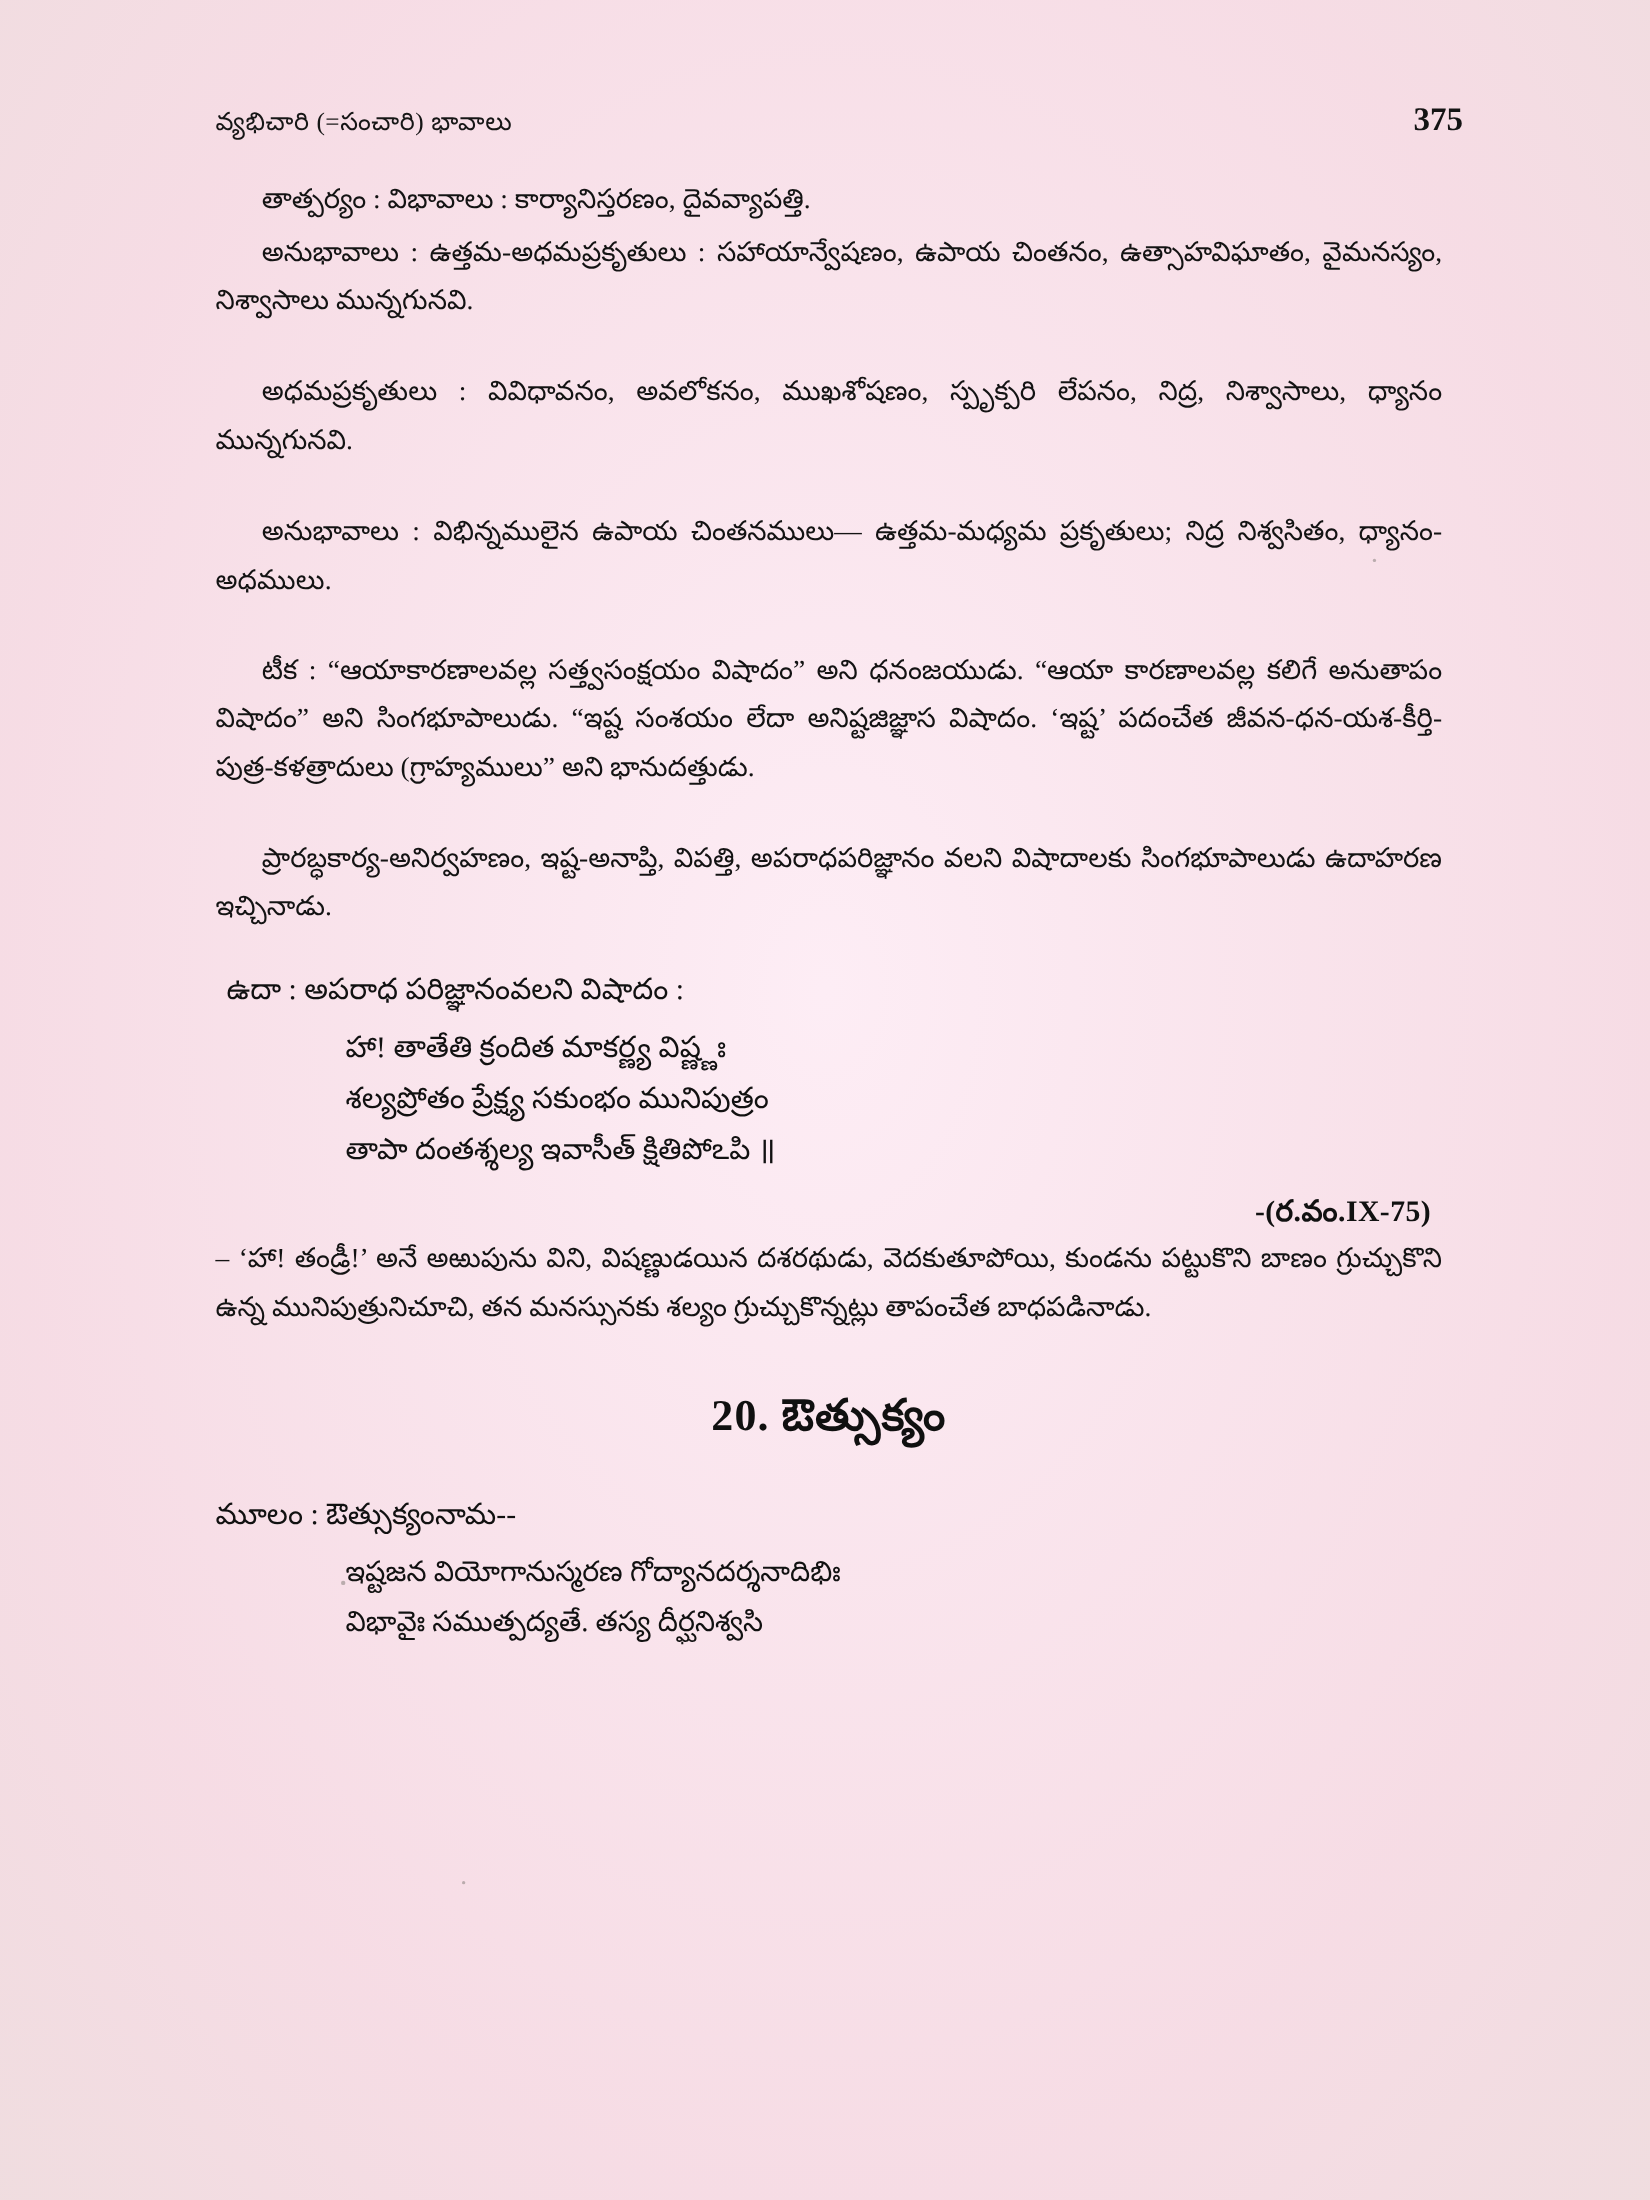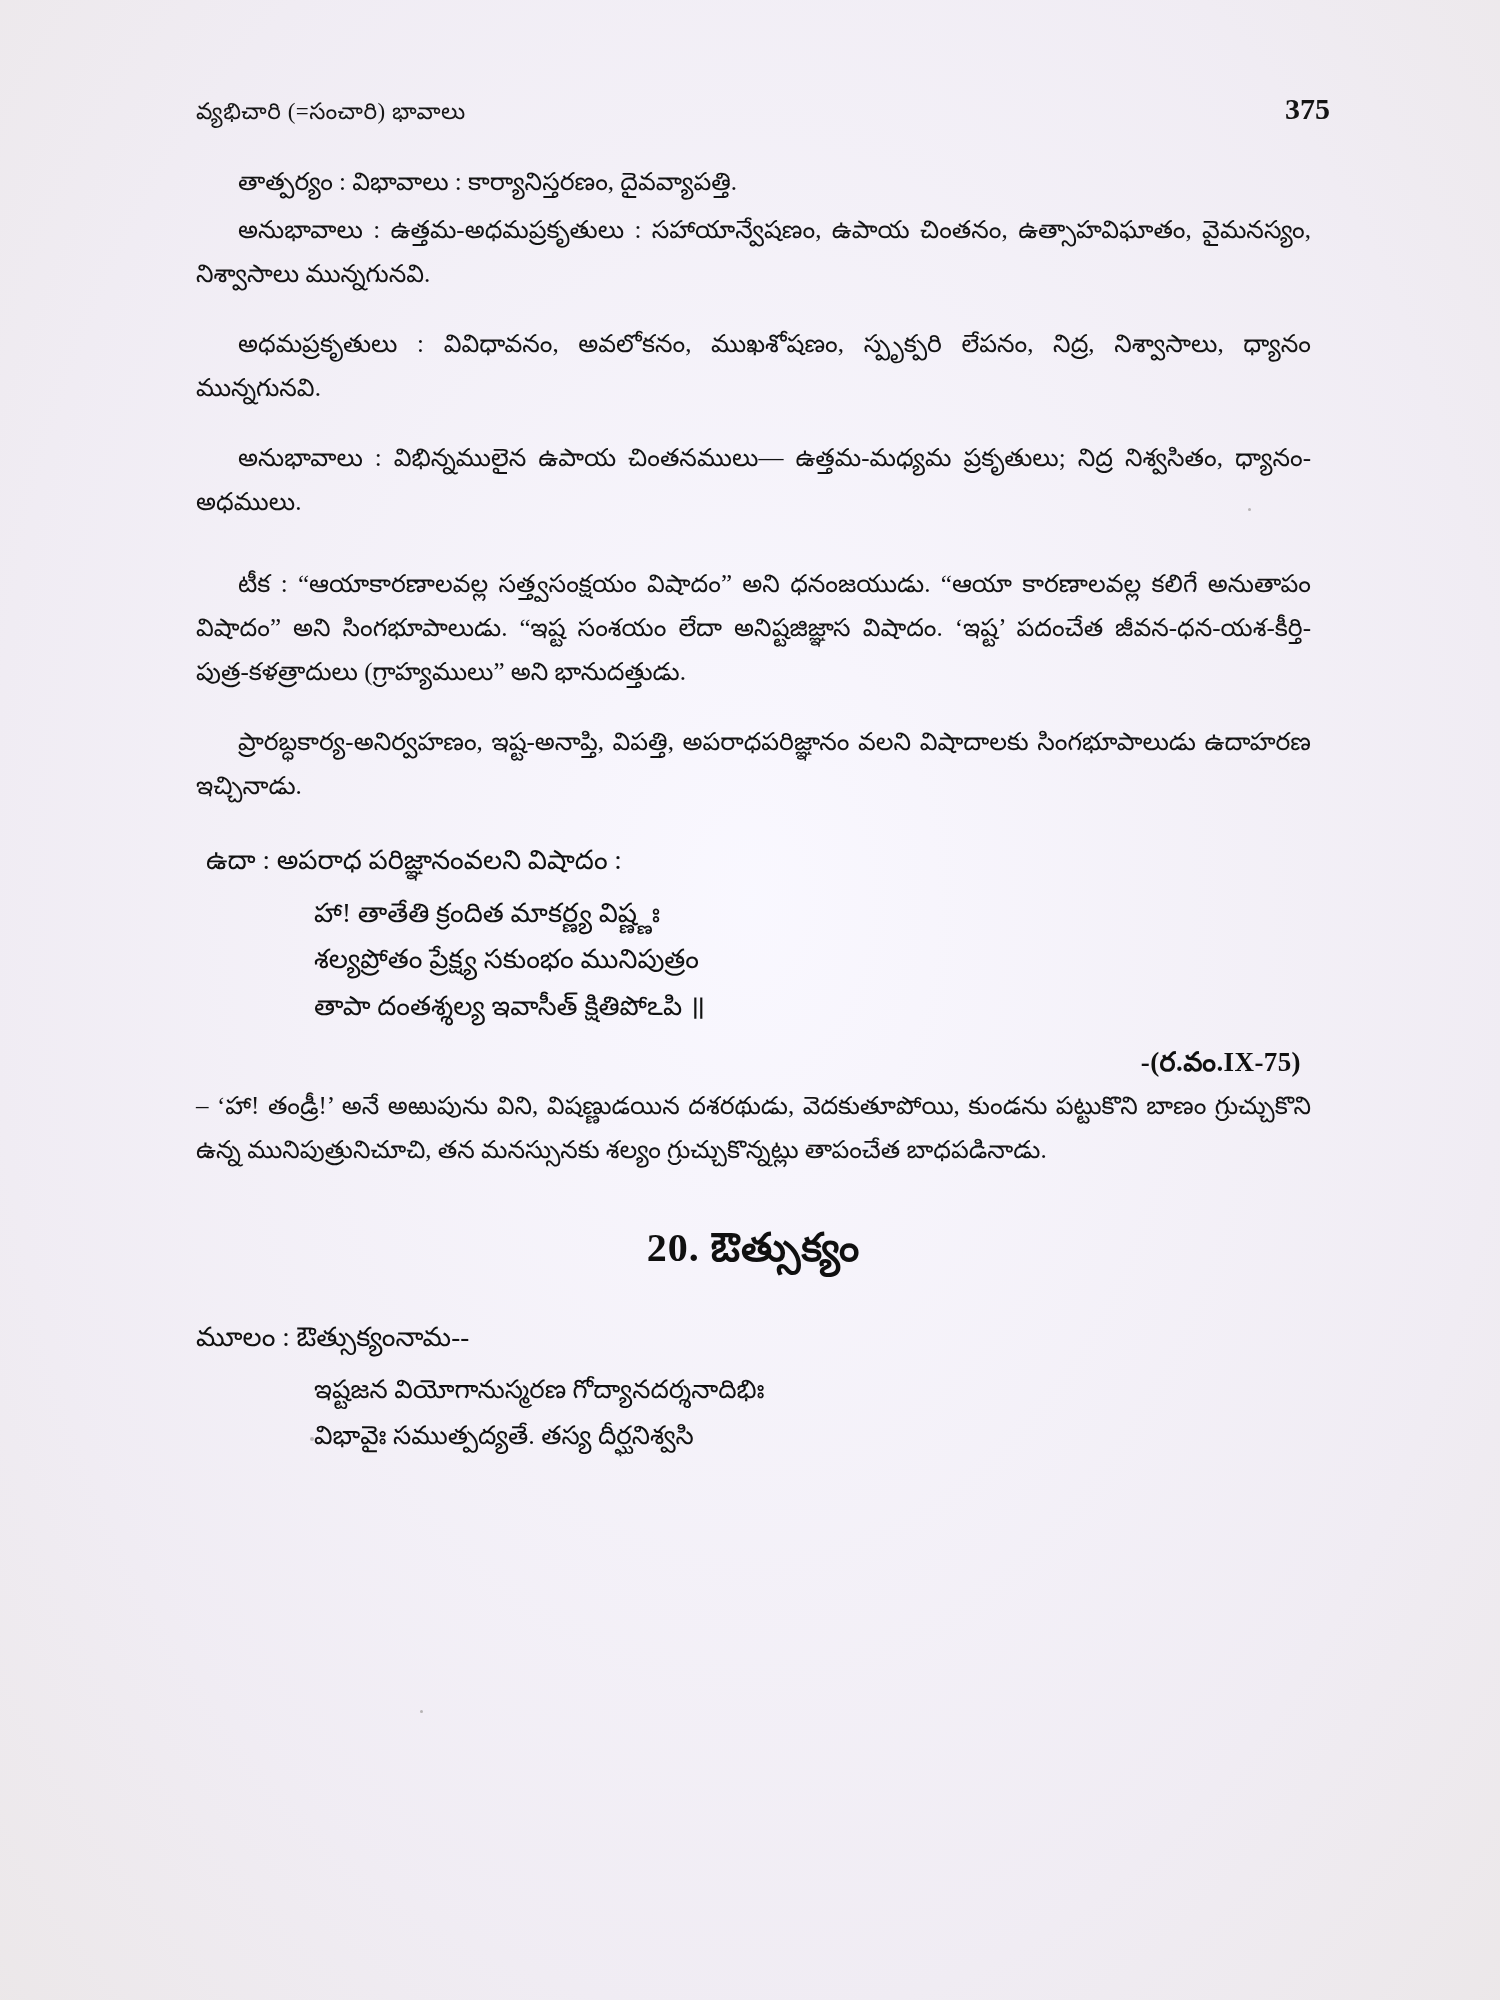--- a/index.html
+++ b/index.html
@@ -11,21 +11,21 @@
     width: 1500px;
     height: 2000px;
     font-family: "Liberation Serif", "DejaVu Serif", serif;
     color: #111111;
     position: relative;
     overflow: hidden;
   }
   .page {
     position: absolute;
     inset: 0;
-    background: #c4b5fd;
+    background: #ec4899;
   }
   
   .page::before {
     content: "";
     position: absolute;
     inset: 0;
     background:
       radial-gradient(ellipse at 50% 45%, rgba(255,255,255,0.9) 0%, rgba(248,246,242,0.85) 70%, rgba(240,237,231,0.9) 100%);
     pointer-events: none;
   }
@@ -71,21 +71,21 @@
     line-height: 1.76;
     color: #131313;
     text-align: justify;
     text-justify: inter-word;
     text-indent: 42px;
   }
   p.para.noindent {
     text-indent: 0;
   }
   p.gap {
-    margin-top: 26px;
+    margin-top: 39px;
   }
   p.gap-lg {
     margin-top: 38px;
   }
 
   .verse-intro {
     margin: 30px 0 0 0;
     font-size: 27px;
     line-height: 1.7;
     text-indent: 10px;

